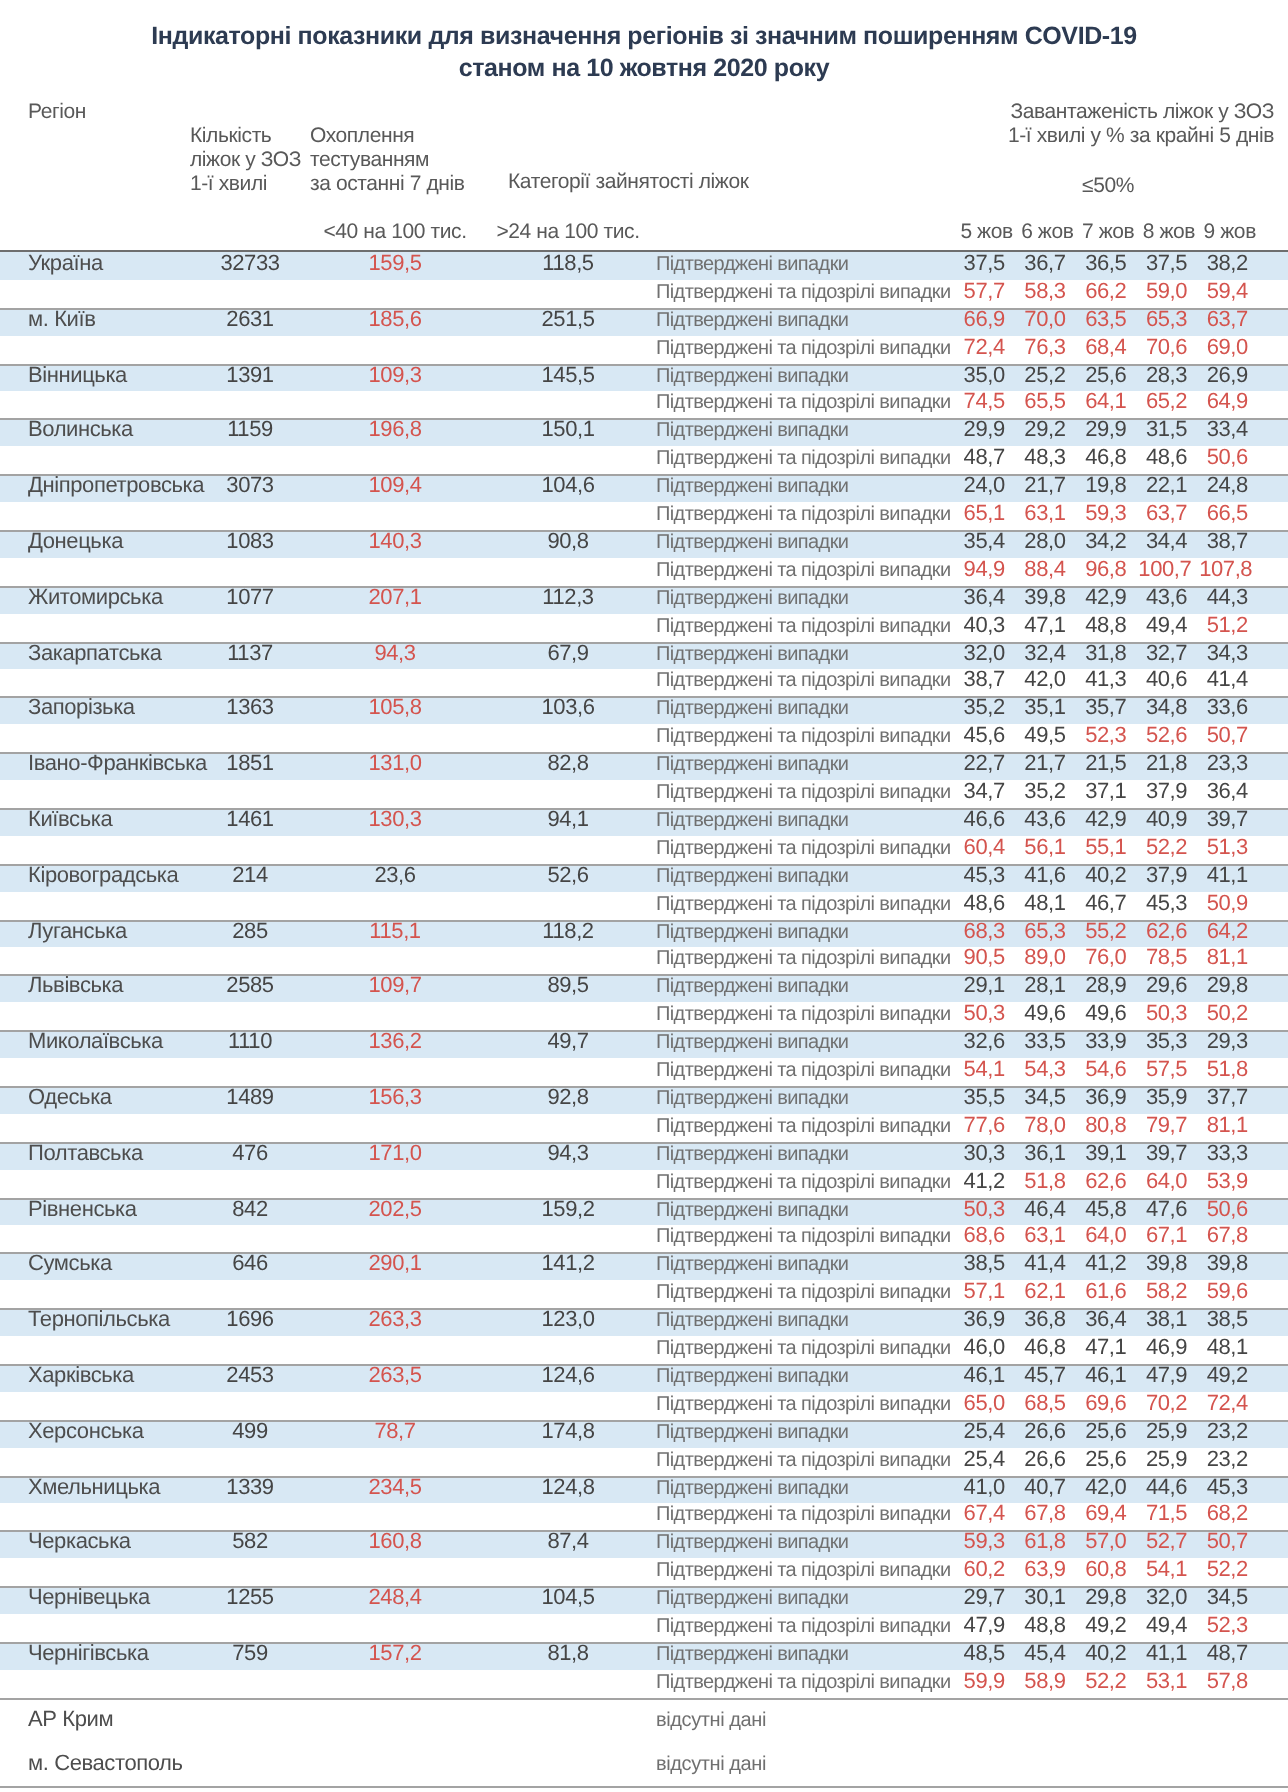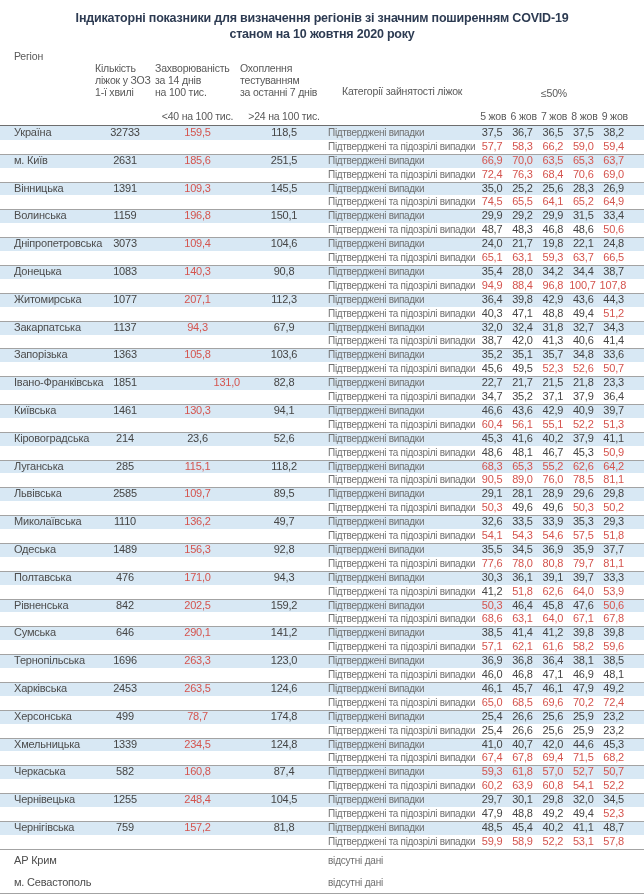--- a/index.html
+++ b/index.html
@@ -55,27 +55,28 @@
     <div>Індикаторні показники для визначення регіонів зі значним поширенням COVID-19</div>
     <div>станом на 10 жовтня 2020 року</div>
   </div>
 
   <div class="thead">
     <div class="hgrid">
       <div class="hregion">Регіон</div>
       <div class="h3">Кількість
 ліжок у ЗОЗ
 1-ї хвилі</div>
-      <div class="h3">Захворюваність
-за 14 днів
-на 100 тис.</div>
       <div class="h3">Охоплення
 тестуванням
 за останні 7 днів</div>
       <div class="hcat">Категорії зайнятості ліжок</div>
+    </div>
+    <div class="hload">
+      <div>Завантаженість ліжок у ЗОЗ</div>
+      <div>1-ї хвилі у % за крайні 5 днів</div>
     </div>
     <div class="hle50">≤50%</div>
     <div class="hrow2 hgrid">
       <div></div>
         <div></div>
       <div class="hthr">&lt;40 на 100 тис.</div>
       <div class="hthr">&gt;24 на 100 тис.</div>
       <div></div>
       <div class="hday">5 жов</div>
       <div class="hday">6 жов</div>
@@ -244,21 +245,21 @@
         <div class="cell ccat" style="grid-area: 2 / 5;">Підтверджені та підозрілі випадки</div>
         <div class="cell cday" style="grid-area: 2 / 6;">45,6</div>
         <div class="cell cday" style="grid-area: 2 / 7;">49,5</div>
         <div class="cell cday red" style="grid-area: 2 / 8;">52,3</div>
         <div class="cell cday red" style="grid-area: 2 / 9;">52,6</div>
         <div class="cell cday red" style="grid-area: 2 / 10;">50,7</div>
       </div>
       <div class="rblock">
         <div class="cell cregion" style="grid-area: 1 / 1;">Івано-Франківська</div>
         <div class="cell cnum" style="grid-area: 1 / 2;">1851</div>
-        <div class="cell cnum red" style="grid-area: 1 / 3; text-align: right;">131,0</div>
+        <div class="cell cnum red" style="grid-area: 1 / 3;">131,0</div>
         <div class="cell cnum" style="grid-area: 1 / 4;">82,8</div>
         <div class="cell ccat" style="grid-area: 1 / 5;">Підтверджені випадки</div>
         <div class="cell cday" style="grid-area: 1 / 6;">22,7</div>
         <div class="cell cday" style="grid-area: 1 / 7;">21,7</div>
         <div class="cell cday" style="grid-area: 1 / 8;">21,5</div>
         <div class="cell cday" style="grid-area: 1 / 9;">21,8</div>
         <div class="cell cday" style="grid-area: 1 / 10;">23,3</div>
         <div class="cell ccat" style="grid-area: 2 / 5;">Підтверджені та підозрілі випадки</div>
         <div class="cell cday" style="grid-area: 2 / 6;">34,7</div>
         <div class="cell cday" style="grid-area: 2 / 7;">35,2</div>

